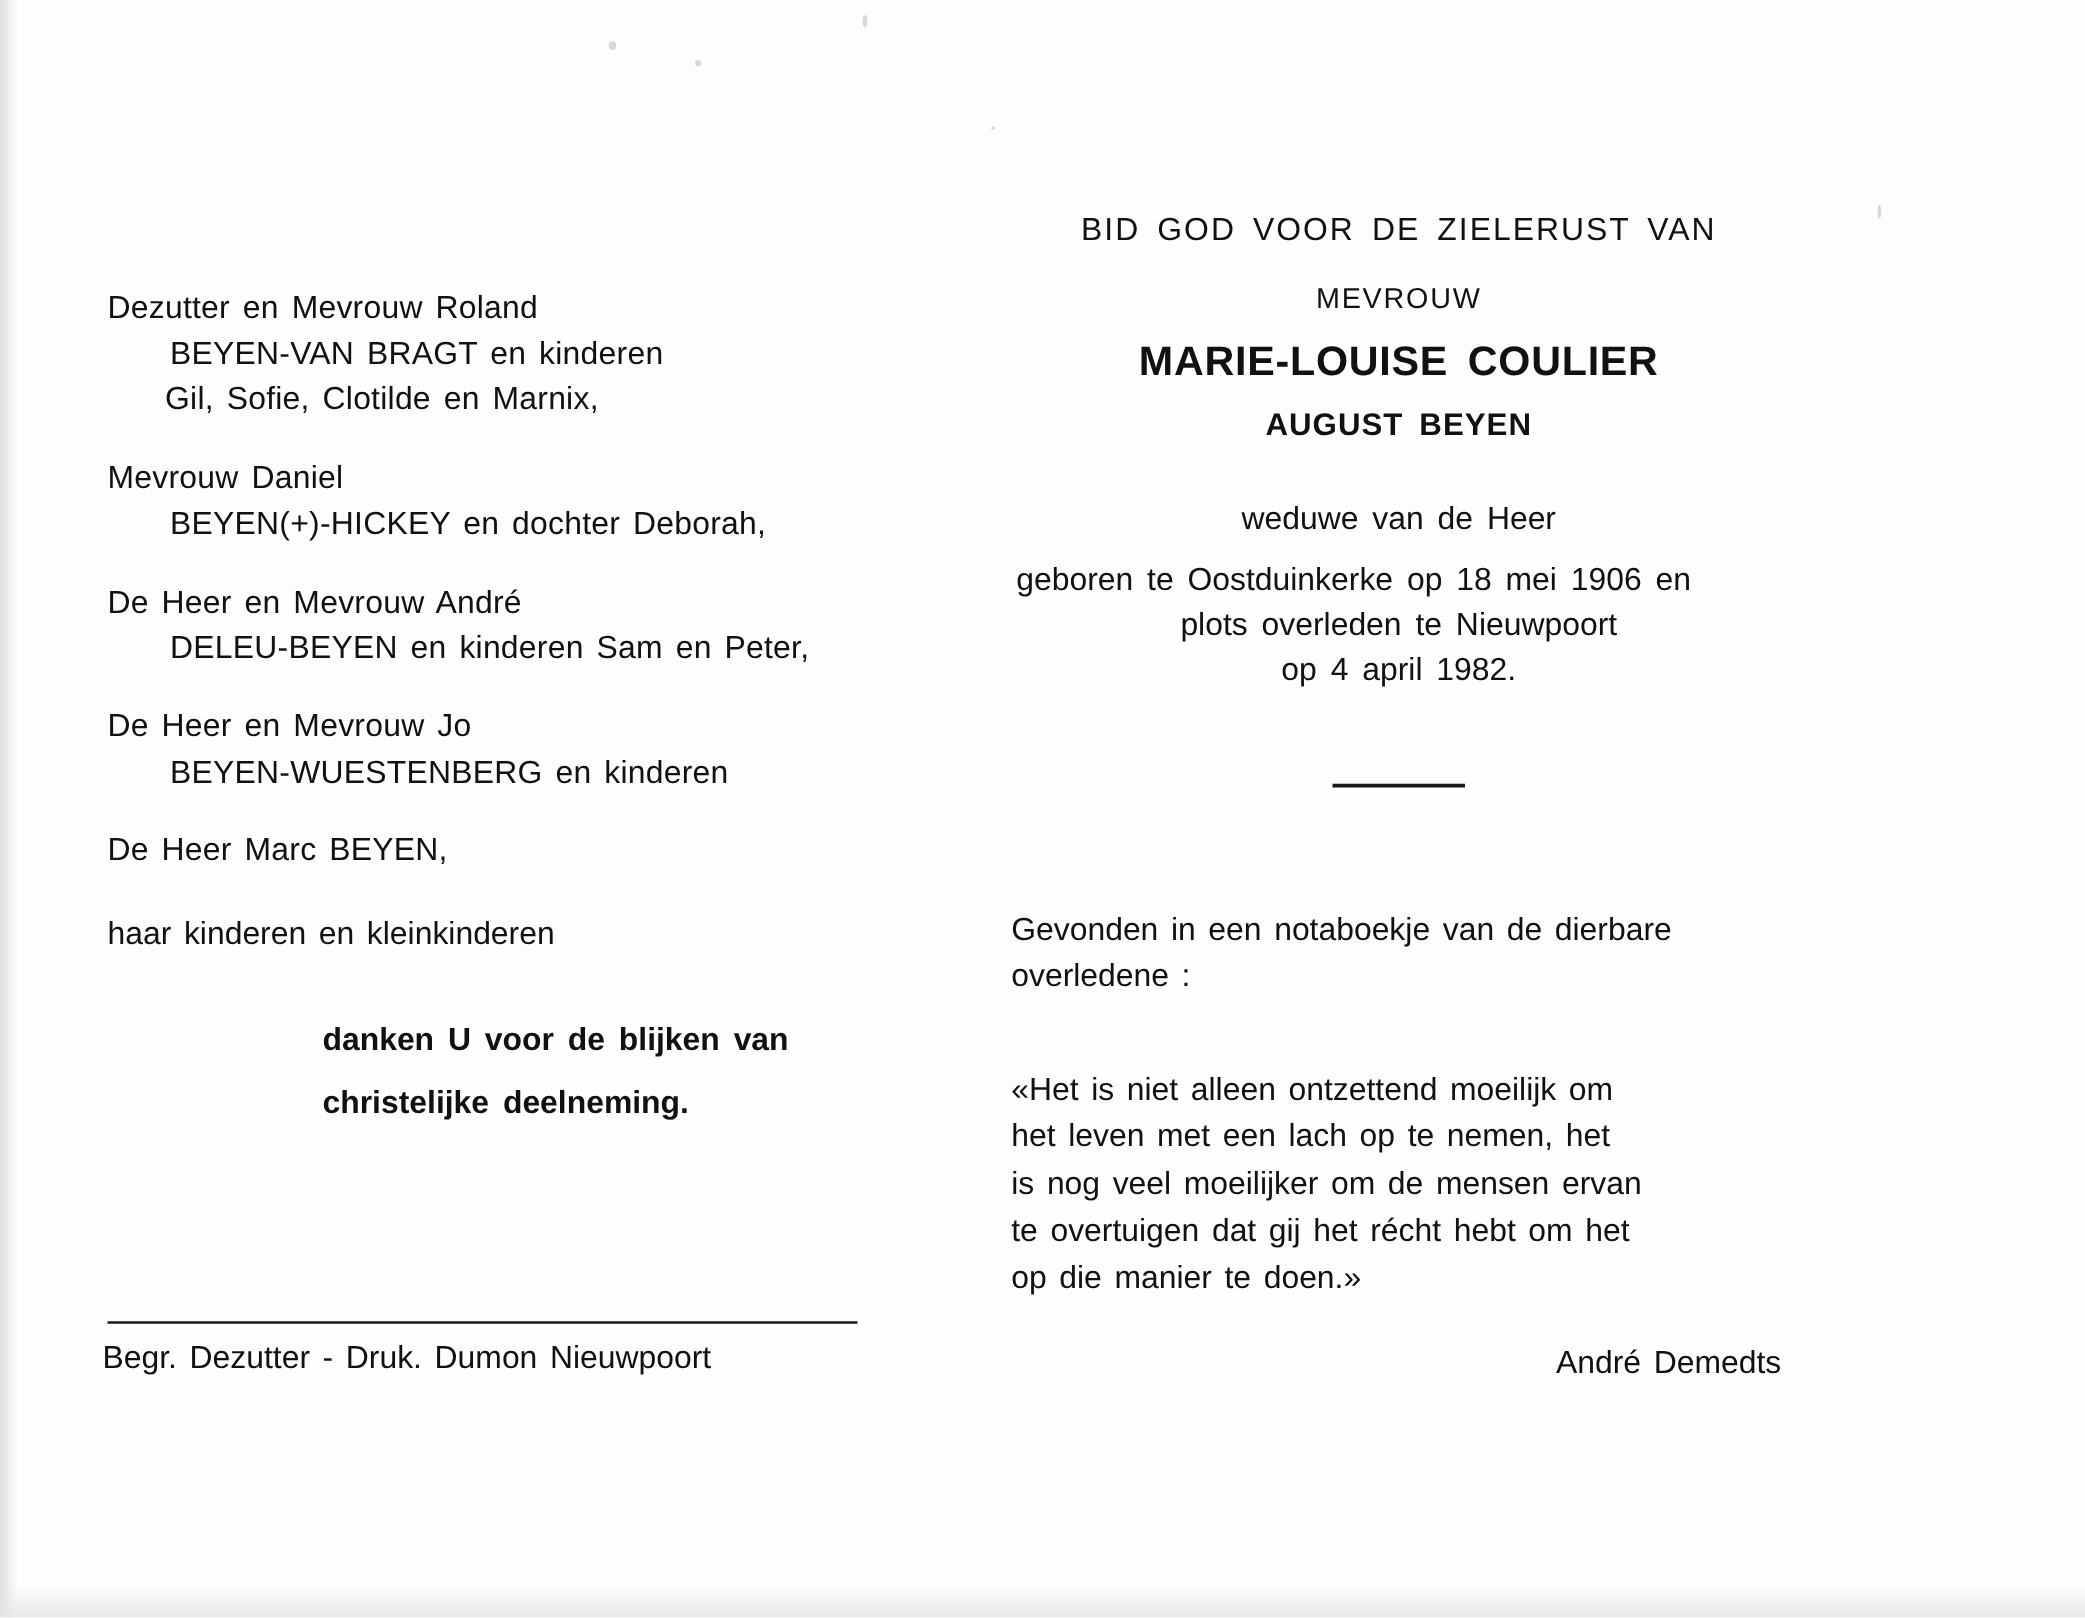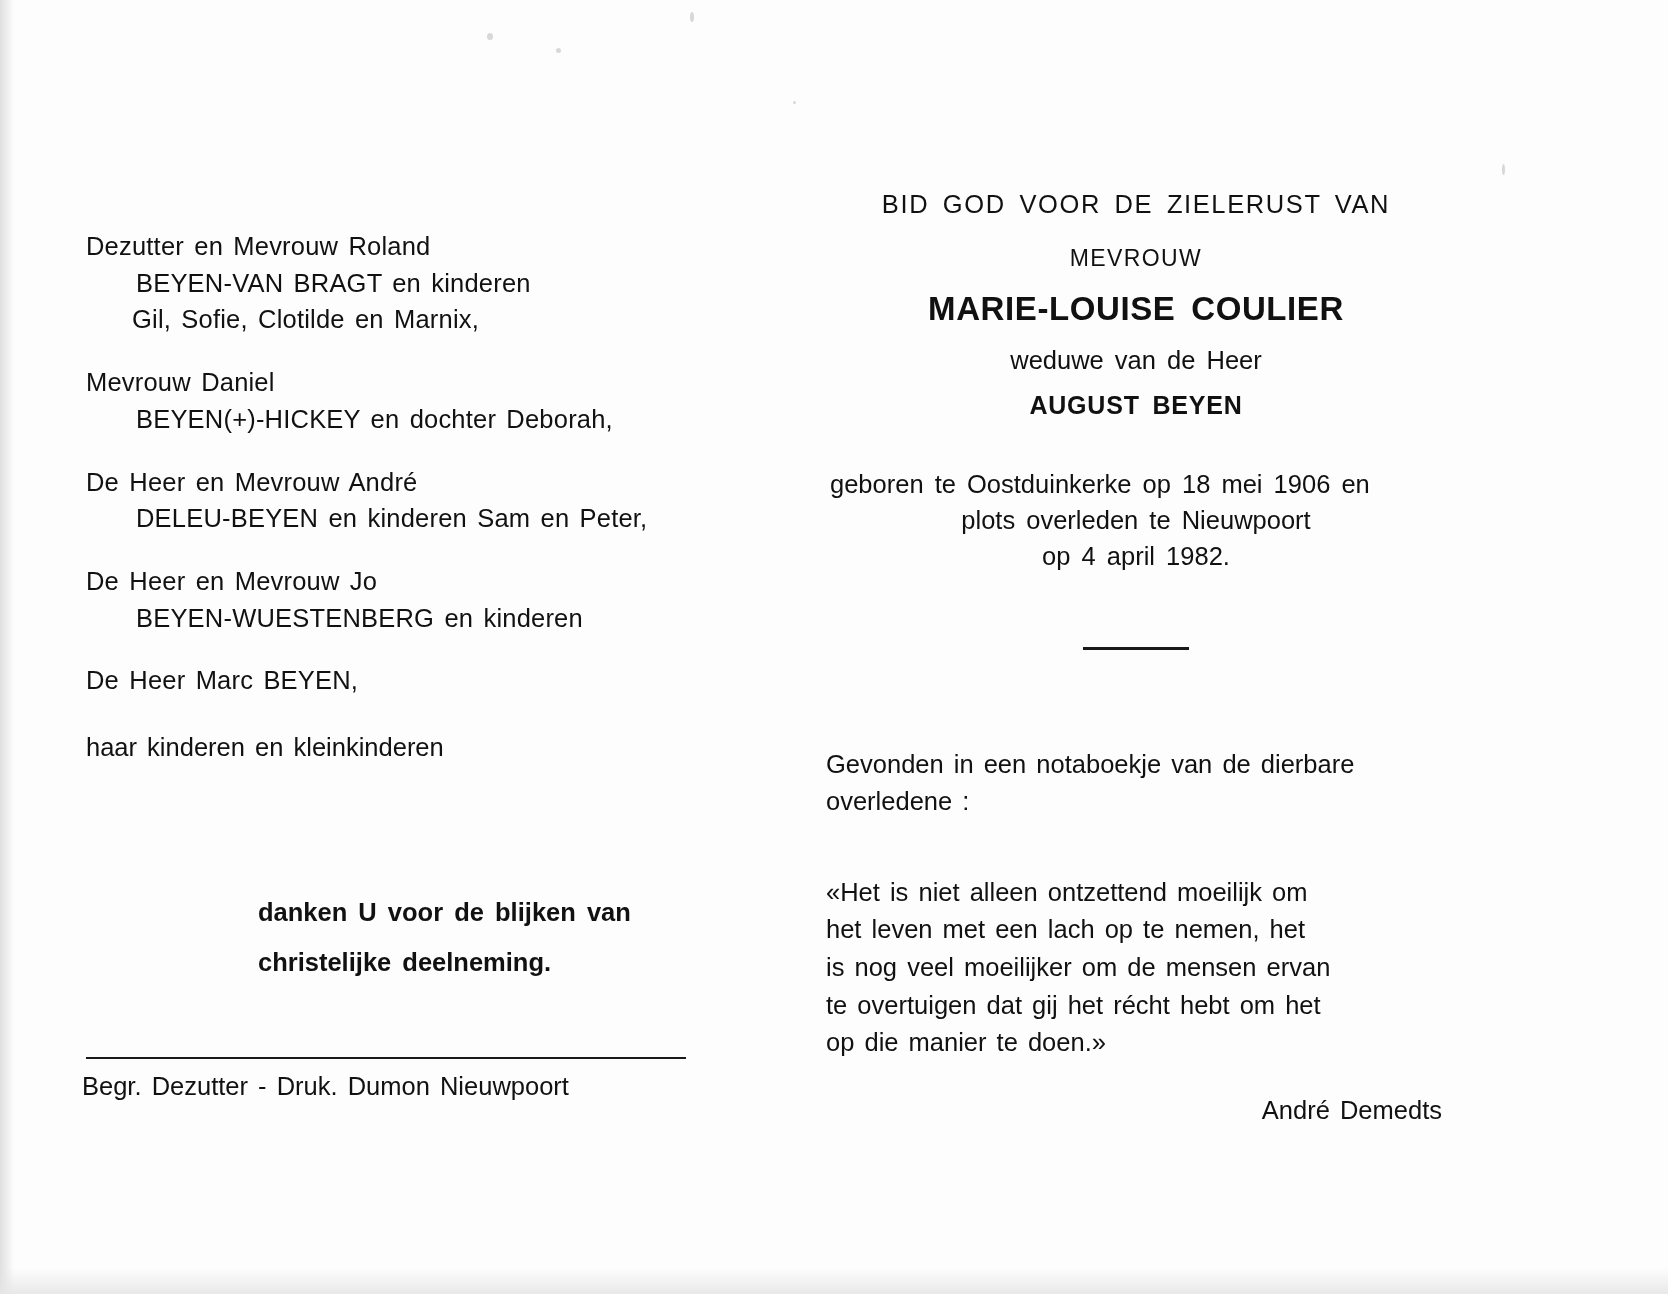--- a/index.html
+++ b/index.html
@@ -67,21 +67,21 @@
 
   .descendants {
     margin-top: 34px;
     font-size: 25.5px;
     word-spacing: 3px;
   }
 
   .thanks {
     position: absolute;
     left: 258px;
-    top: 888px;
+    top: 808px;
     width: 470px;
     font-weight: bold;
     font-size: 25.5px;
     line-height: 1.95;
     word-spacing: 4px;
   }
 
   .footer-rule {
     position: absolute;
     left: 86px;
@@ -94,24 +94,23 @@
     position: absolute;
     left: 82px;
     top: 1072px;
     font-size: 25.5px;
     word-spacing: 3px;
   }
 
   
   .right-col {
     position: absolute;
-    left: 826px;
+    left: 809px;
     top: 170px;
     width: 620px;
-    margin-top: 20px;
   }
   .rc-center { text-align: center; }
   .bid-line {
     font-size: 25.5px;
     letter-spacing: 1.6px;
     word-spacing: 5px;
     margin-bottom: 26px;
   }
   .mevrouw {
     font-size: 23px;
@@ -218,22 +217,22 @@
     <div>christelijke deelneming.</div>
   </div>
 
   <div class="footer-rule"></div>
   <div class="footer-text">Begr. Dezutter  -  Druk. Dumon Nieuwpoort</div>
 
   <div class="right-col">
     <div class="rc-center bid-line">BID GOD VOOR DE ZIELERUST VAN</div>
     <div class="rc-center mevrouw">MEVROUW</div>
     <div class="rc-center name-main">MARIE-LOUISE COULIER</div>
+    <div class="rc-center husband">AUGUST BEYEN</div>
     <div class="rc-center weduwe">weduwe  van  de  Heer</div>
-    <div class="rc-center husband">AUGUST BEYEN</div>
 
     <div class="dates">
       <div class="d1">geboren te Oostduinkerke op 18 mei 1906 en</div>
       <div>plots  overleden  te  Nieuwpoort</div>
       <div>op 4 april 1982.</div>
     </div>
 
     <div class="divider"></div>
 
     <div class="found-note">

